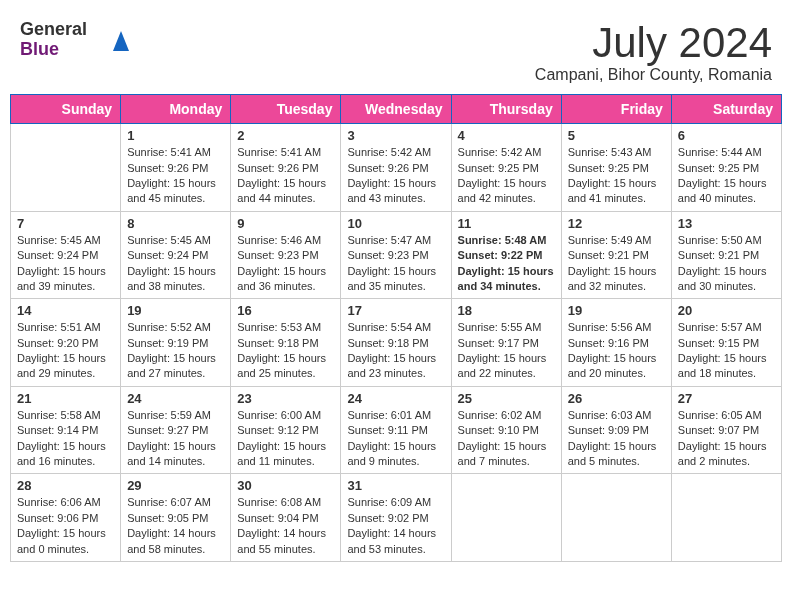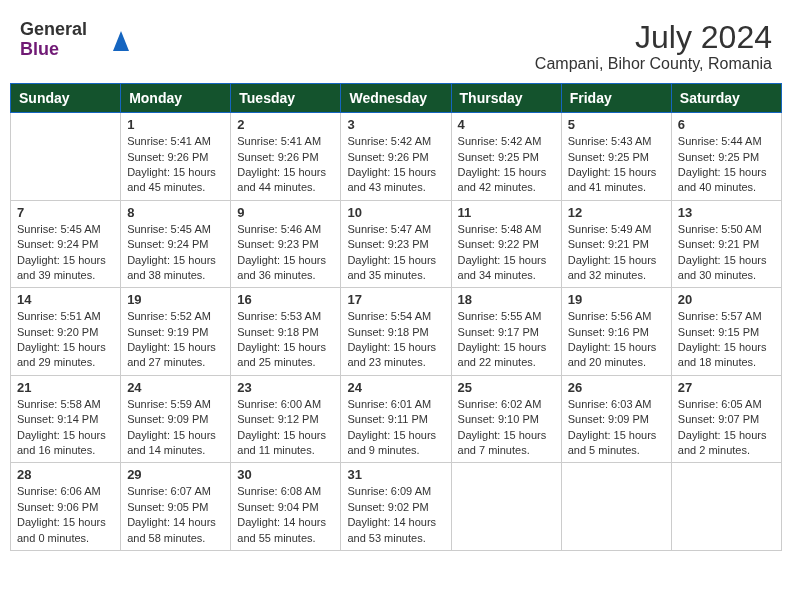--- a/index.html
+++ b/index.html
@@ -17,32 +17,32 @@
       padding: 10px 10px 5px 10px;
     }
     .logo {
       display: flex;
       align-items: center;
       gap: 20px;
     }
     .logo-text-general { font-size: 18px; font-weight: bold; color: #333; }
     .logo-text-blue { font-size: 18px; font-weight: bold; color: #701a75; }
     .title-area { text-align: right; }
-    .month-title { font-size: 32px; color: #333; font-weight: 300; line-height: 1.1; }
+    .month-title { font-size: 42px; color: #333; font-weight: 300; line-height: 1.1; }
     .location-title { font-size: 16px; color: #333; margin-left: 44px; }
     .calendar {
       width: 100%;
       border-collapse: collapse;
       margin-top: 5px;
     }
     .calendar th {
-      background: #14532d;
+      background: #ec4899;
       color: #fff;
       padding: 6px 8px;
-      text-align: left;
+      text-align: right;
       font-size: 14px;
       font-weight: bold;
       border: 1px solid #1565c0;
     }
     .calendar td {
       vertical-align: top;
       padding: 4px 6px;
       border: 1px solid #ccc;
       width: 14.28%;
       min-height: 80px;
@@ -161,21 +161,21 @@
         </td>
         <td>
           <div class="day-number">10</div>
           <div class="day-info" style="white-space: pre-line;">Sunrise: 5:47 AM
 Sunset: 9:23 PM
 Daylight: 15 hours
 and 35 minutes.</div>
         </td>
         <td>
           <div class="day-number">11</div>
-          <div class="day-info" style="white-space: pre-line;">Sunrise: 5:48 AM
+          <div class="day-info" style="white-space: pre-line; font-weight: bold;">Sunrise: 5:48 AM
 Sunset: 9:22 PM
 Daylight: 15 hours
 and 34 minutes.</div>
         </td>
         <td>
           <div class="day-number">12</div>
           <div class="day-info" style="white-space: pre-line;">Sunrise: 5:49 AM
 Sunset: 9:21 PM
 Daylight: 15 hours
 and 32 minutes.</div>
@@ -243,21 +243,21 @@
         <td>
           <div class="day-number">21</div>
           <div class="day-info" style="white-space: pre-line;">Sunrise: 5:58 AM
 Sunset: 9:14 PM
 Daylight: 15 hours
 and 16 minutes.</div>
         </td>
         <td>
           <div class="day-number">24</div>
           <div class="day-info" style="white-space: pre-line;">Sunrise: 5:59 AM
-Sunset: 9:09 PM
+Sunset: 9:27 PM
 Daylight: 15 hours
 and 14 minutes.</div>
         </td>
         <td>
           <div class="day-number">23</div>
           <div class="day-info" style="white-space: pre-line;">Sunrise: 6:00 AM
 Sunset: 9:12 PM
 Daylight: 15 hours
 and 11 minutes.</div>
         </td>

